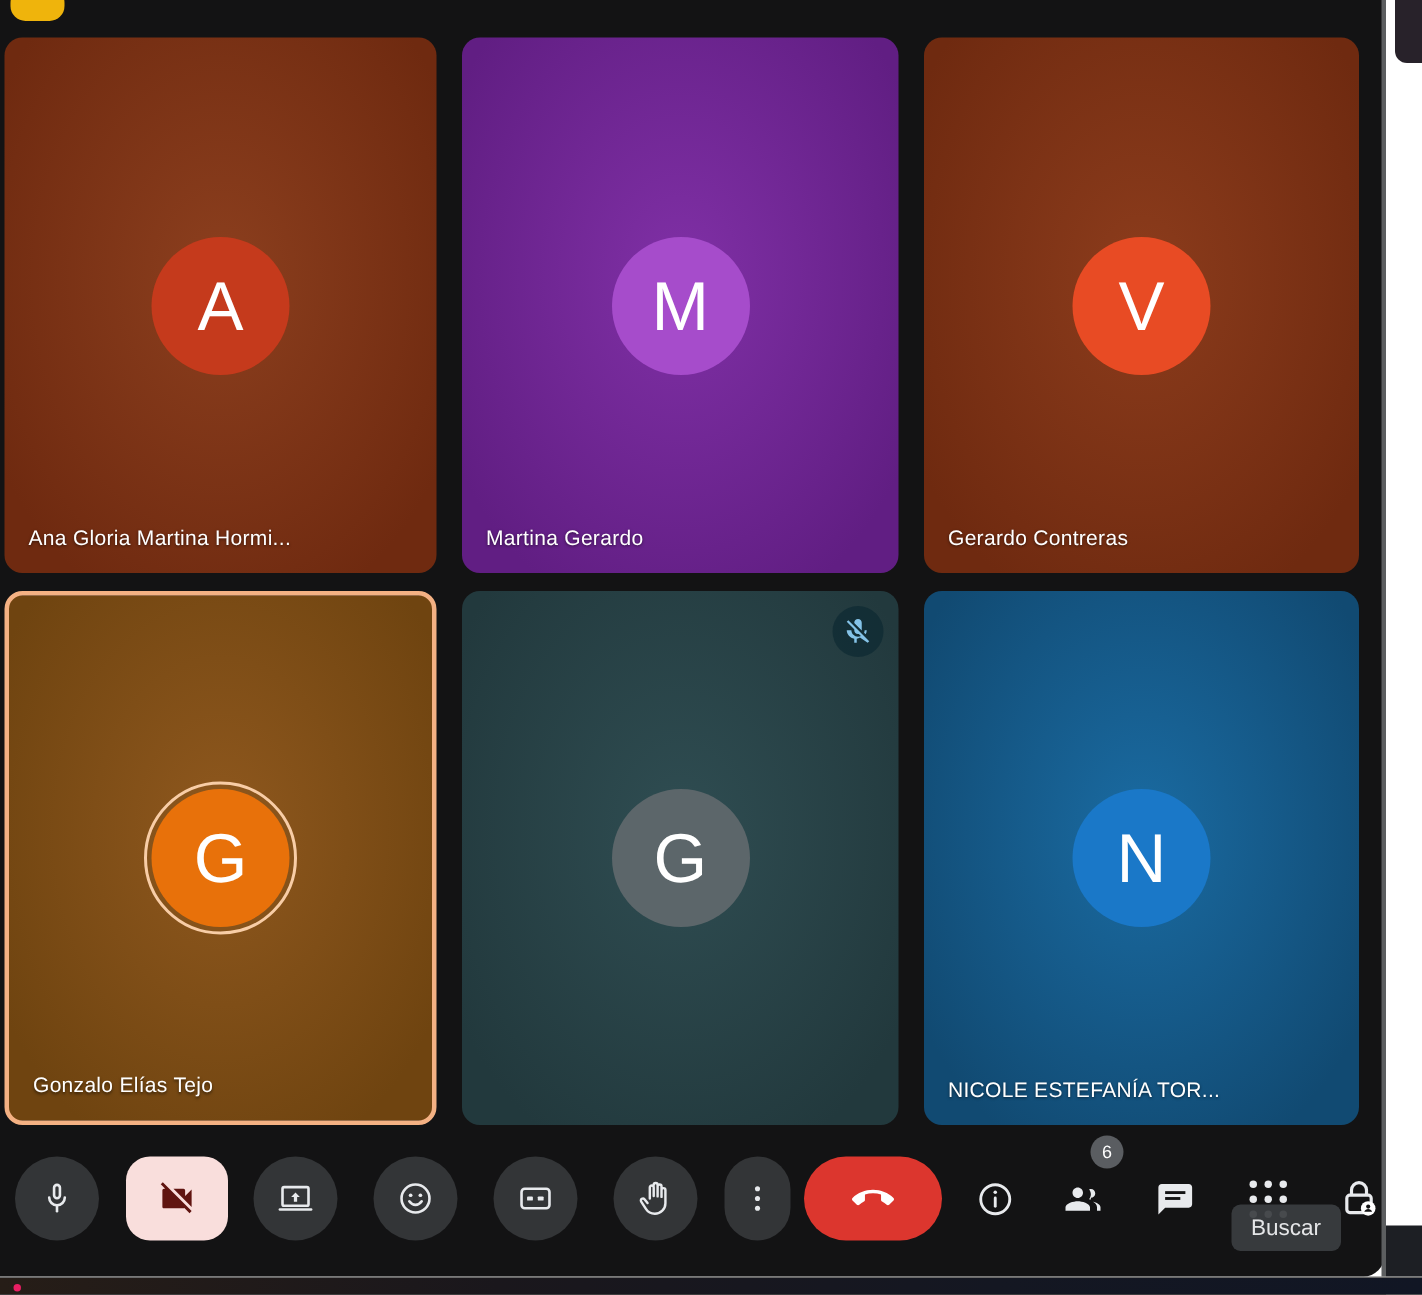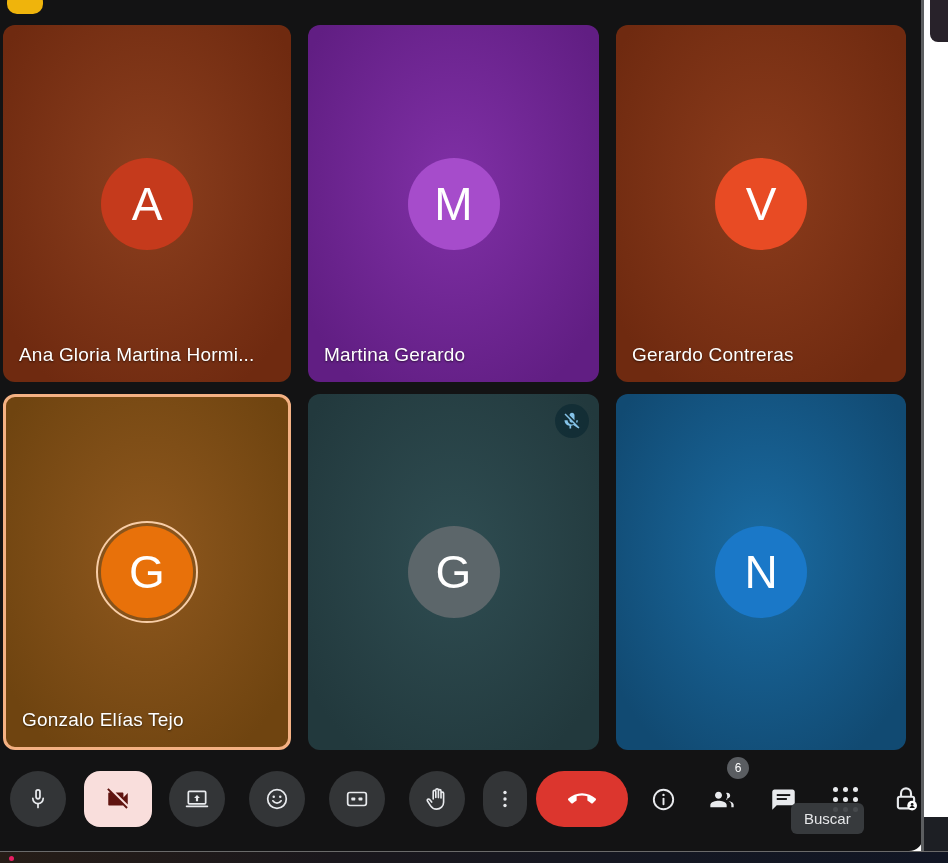--- a/index.html
+++ b/index.html
@@ -16,21 +16,21 @@
   #bg-right-bottom{position:absolute;left:924px;top:817px;width:24px;height:34px;background:#1d1f24;}
   
   #bottom-strip{position:absolute;left:0;top:851px;width:948px;height:12px;background:linear-gradient(90deg,#261d17 0%,#1a171c 35%,#141722 70%,#111624 100%);border-top:1px solid #6a6a6a;}
   #pink-dot{position:absolute;left:9px;top:856px;width:5px;height:5px;border-radius:50%;background:#e91e63;}
 
   
   #yellow-pill{position:absolute;left:7px;top:-8px;width:36px;height:22px;background:#efb40c;border-radius:10px;}
 
   
   .tile{position:absolute;border-radius:12px;overflow:hidden;}
-  .tile .name{position:absolute;left:16px;bottom:16px;color:#ffffff;font-size:19px;font-weight:500;letter-spacing:.2px;text-shadow:0 1px 2px rgba(0,0,0,.55);white-space:nowrap;}
+  .tile .name{position:absolute;left:16px;bottom:16px;color:#ffffff;font-size:14px;font-weight:500;letter-spacing:.2px;text-shadow:0 1px 2px rgba(0,0,0,.55);white-space:nowrap;}
   .tile .avatar{position:absolute;left:50%;top:50%;transform:translate(-50%,-50%);width:92px;height:92px;border-radius:50%;display:flex;align-items:center;justify-content:center;color:#fff;font-size:46px;font-weight:400;}
   .tile.active{border:3px solid #f4b183;}
   .tile.active .avatar{outline:2px solid #f8cda6;outline-offset:3px;}
   .tile .mute-badge{display:none;position:absolute;top:10px;right:10px;width:34px;height:34px;border-radius:50%;background:rgba(9,38,49,.62);align-items:center;justify-content:center;}
   .tile.muted .mute-badge{display:flex;}
 
   #t0{left:3px;top:25px;width:288px;height:357px;}
   #t1{left:308px;top:25px;width:291px;height:357px;}
   #t2{left:616px;top:25px;width:290px;height:357px;}
   #t3{left:3px;top:394px;width:288px;height:356px;}
@@ -49,21 +49,21 @@
   #btn-hand{left:409px;width:56px;}
   #btn-more{left:483px;width:44px;border-radius:22px;}
   #btn-hangup{left:536px;width:92px;background:#dc362e;}
   .icon-btn{position:absolute;top:773px;width:52px;height:52px;border-radius:26px;background:transparent;display:flex;align-items:center;justify-content:center;pointer-events:auto;}
   #btn-info{left:637px;}
   #btn-people{left:696px;}
   #btn-chat{left:757px;}
   #btn-apps{left:819px;}
   #btn-lock{left:880px;}
   #people-badge{position:absolute;left:727px;top:757px;width:22px;height:22px;border-radius:50%;background:#5a5d61;color:#fff;font-size:12px;display:flex;align-items:center;justify-content:center;pointer-events:auto;}
-  #tooltip{position:absolute;left:791px;top:803px;padding:7px 13px;background:rgba(58,61,65,.93);border-radius:6px;color:#e5e6e8;font-size:15px;pointer-events:auto;}
+  #tooltip{position:absolute;left:821px;top:803px;padding:7px 13px;background:rgba(58,61,65,.93);border-radius:6px;color:#e5e6e8;font-size:15px;pointer-events:auto;}
   .dots9{display:grid;grid-template-columns:repeat(3,5px);grid-gap:5px;}
   .dots9 i{width:5px;height:5px;border-radius:50%;background:#e8eaed;}
 </style>
 </head>
 <body>
 
 <div id="stage">
   <div id="meet"></div>
   <div id="win-border"></div>
   <div id="bg-right"></div>
@@ -92,20 +92,21 @@
   <div class="tile muted" id="t4" style="background: radial-gradient(at 50% 45%, rgb(47, 77, 82) 0%, rgb(34, 57, 61) 85%);">
     <div class="mute-badge">
       <svg width="20" height="20" viewBox="0 0 24 24" fill="#85c3e8">
           <path d="M19 11h-1.7c0 .74-.16 1.43-.43 2.05l1.23 1.23c.56-.98.9-2.09.9-3.28zm-4.02.17c0-.06.02-.11.02-.17V5c0-1.66-1.34-3-3-3S9 3.34 9 5v.18l5.98 5.99zM4.27 3 3 4.27l6.01 6.01V11c0 1.66 1.33 3 2.99 3 .22 0 .44-.03.65-.08l1.66 1.66c-.71.33-1.5.52-2.31.52-2.76 0-5.3-2.1-5.3-5.1H3c0 3.41 2.72 6.23 6 6.72V21h2v-3.28c.91-.13 1.77-.45 2.54-.9L19.73 21 21 19.73 4.27 3z"></path>
         </svg>
     </div>
     <div class="avatar" style="background: rgb(92, 102, 106);">G</div>
   </div>
   <div class="tile" id="t5" style="background: radial-gradient(at 50% 45%, rgb(26, 107, 162) 0%, rgb(17, 74, 114) 85%);">
     <div class="avatar" style="background: rgb(26, 120, 200);">N</div>
+    <div class="name">NICOLE ESTEFANÍA TOR...</div>
   </div>
 
   <div id="toolbar">
     <div class="tb" id="btn-mic">
       <svg width="26" height="26" viewBox="0 0 24 24" fill="none" stroke="#e8eaed" stroke-width="1.6" stroke-linecap="round">
           <rect x="10.2" y="3.6" width="3.6" height="8.2" rx="1.8"></rect>
           <path d="M7.2 11.4a4.8 4.8 0 0 0 9.6 0"></path>
           <path d="M12 16.4v3.4"></path>
         </svg>
     </div>

